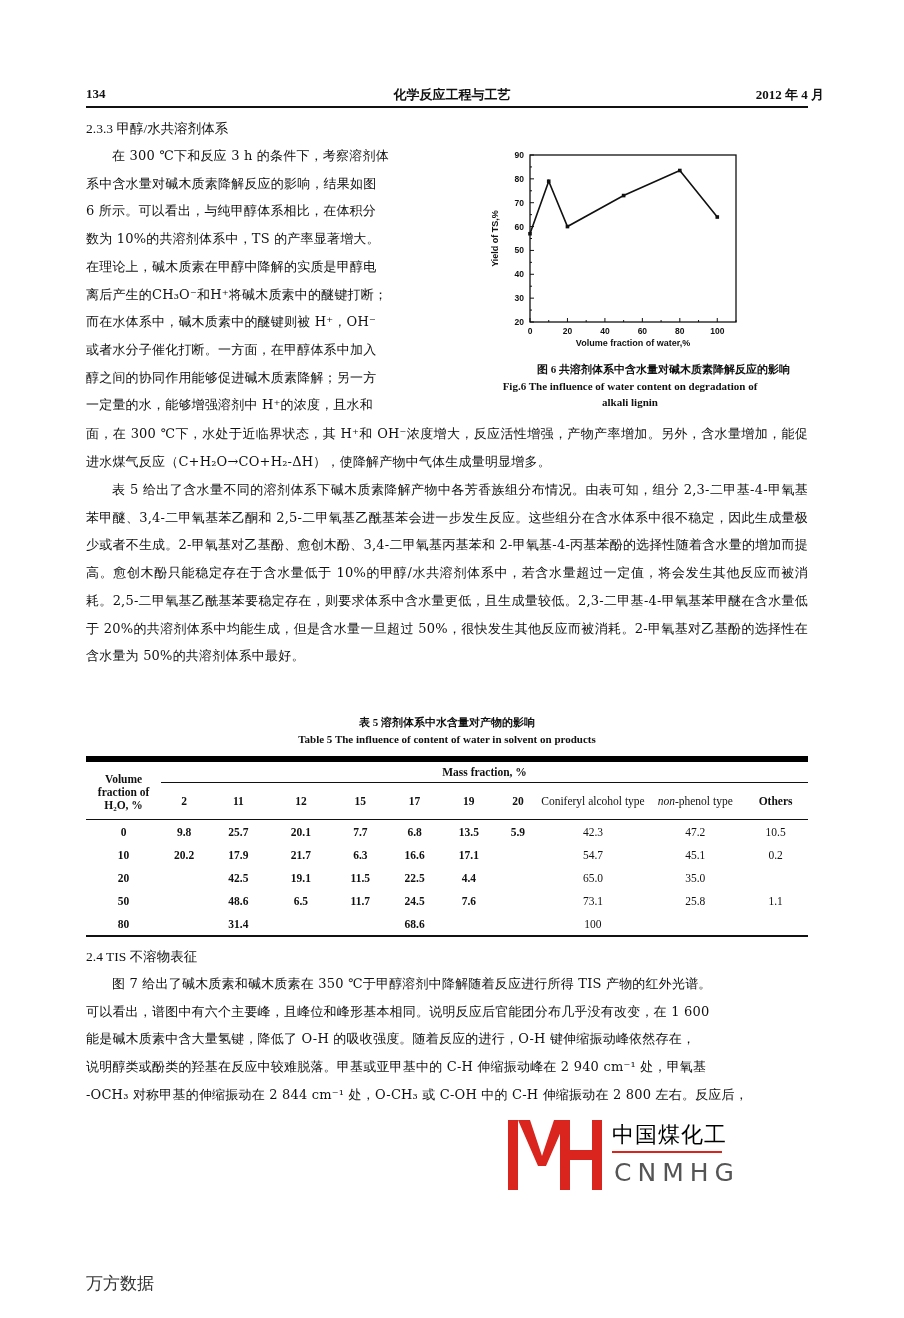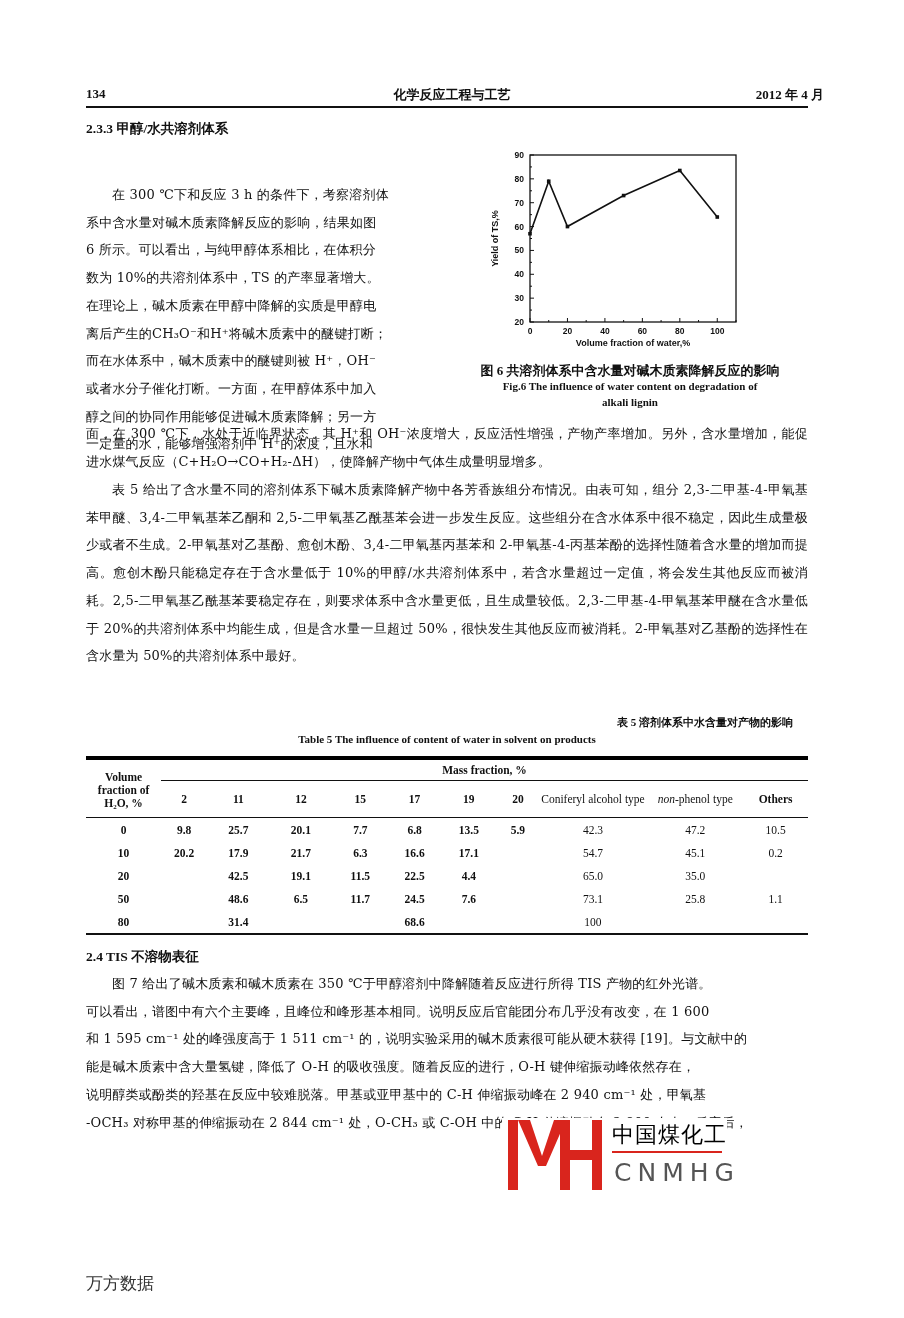--- a/index.html
+++ b/index.html
@@ -1,46 +1,46 @@
 <!DOCTYPE html>
 <html><head>
 <meta charset="utf-8">
 <style>
   html, body { margin:0; padding:0; background:#fff; }
   body { width:904px; height:1318px; position:relative; overflow:hidden;
          font-family:"DejaVu Serif","Liberation Serif",serif; color:#111; }
   .abs { position:absolute; }
   .hdr { top:86px; font-size:13px; font-weight:bold; font-family:"Liberation Serif","DejaVu Serif",serif; }
   .rule1 { left:86px; width:722px; top:106px; height:0; border-top:2px solid #111; }
-  .sec { font-size:13.5px; font-weight:bold; font-family:"Liberation Serif","DejaVu Serif",serif;text-align:center; }
+  .sec { font-size:13.5px; font-weight:normal; font-family:"Liberation Serif","DejaVu Serif",serif;text-align:center; }
   .para { font-size:13px; line-height:27.7px; letter-spacing:0.2px; font-family:"DejaVu Serif","Liberation Serif",serif; }
   .wide { left:86px; width:722px; text-align:justify; }
   .narrow { left:86px; width:390px; text-align:justify; }
   .indent { text-indent:2em; }
   .cap { font-size:11px; text-align:center; font-weight:bold; font-family:"Liberation Serif","DejaVu Serif",serif; }
   table.t5 { border-collapse:collapse; font-family:"Liberation Serif","DejaVu Serif",serif; font-size:11.5px; }
   table.t5 td, table.t5 th { text-align:center; padding:0; font-weight:bold; }
-  .t-top { border-top:4px solid #000000; }
+  .t-top { border-top:6px solid #000000; }
   .t-bot { border-bottom:2px solid #111; }
   .t-mid { border-bottom:1px solid #111; }
   .watermark-text { font-family:"DejaVu Sans","Liberation Sans",sans-serif; }
   .footer { left:86px; top:1272px; font-size:17px; color:#333; font-family:"DejaVu Sans","Liberation Sans",sans-serif; }
   svg text { font-family:"Liberation Sans","DejaVu Sans",sans-serif; font-weight:bold; }
 </style>
 </head>
 <body>
 
 <div class="abs hdr" style="left:86px;">134</div>
 <div class="abs hdr" style="left:0; width:904px; text-align:center;">化学反应工程与工艺</div>
 <div class="abs hdr" style="right:80px;">2012 年 4 月</div>
 <div class="abs rule1"></div>
 
 <div class="abs sec" style="left:86px; top:120px;">2.3.3 甲醇/水共溶剂体系</div>
 
-<div class="abs para narrow" style="top:142px;margin-top:39px;">
+<div class="abs para narrow" style="top:142px;">
   <div class="indent">在 300 ℃下和反应 3 h 的条件下，考察溶剂体</div>
   <div>系中含水量对碱木质素降解反应的影响，结果如图</div>
   <div>6 所示。可以看出，与纯甲醇体系相比，在体积分</div>
   <div>数为 10%的共溶剂体系中，TS 的产率显著增大。</div>
   <div>在理论上，碱木质素在甲醇中降解的实质是甲醇电</div>
   <div>离后产生的CH₃O⁻和H⁺将碱木质素中的醚键打断；</div>
   <div>而在水体系中，碱木质素中的醚键则被 H⁺，OH⁻</div>
   <div>或者水分子催化打断。一方面，在甲醇体系中加入</div>
   <div>醇之间的协同作用能够促进碱木质素降解；另一方</div>
   <div>一定量的水，能够增强溶剂中 H⁺的浓度，且水和</div>
@@ -95,28 +95,28 @@
       <polyline points="60,93.72857142857143 78.72727272727272,41.24285714285713 97.45454545454545,86.57142857142858 153.63636363636363,55.557142857142864 209.8181818181818,30.507142857142867 247.27272727272728,77.02857142857142" fill="none" stroke="#111" stroke-width="1.6"></polyline>
       <rect x="58.2" y="91.92857142857143" width="3.6" height="3.6" fill="#111"></rect>
       <rect x="76.92727272727272" y="39.442857142857136" width="3.6" height="3.6" fill="#111"></rect>
       <rect x="95.65454545454546" y="84.77142857142859" width="3.6" height="3.6" fill="#111"></rect>
       <rect x="151.83636363636361" y="53.75714285714287" width="3.6" height="3.6" fill="#111"></rect>
       <rect x="208.0181818181818" y="28.707142857142866" width="3.6" height="3.6" fill="#111"></rect>
       <rect x="245.47272727272727" y="75.22857142857143" width="3.6" height="3.6" fill="#111"></rect>
     </g>
 </svg>
 
-<div class="abs cap" style="left:470px; width:320px; top:362px; font-size:13px;">图 6  共溶剂体系中含水量对碱木质素降解反应的影响</div>
+<div class="abs cap" style="left:470px; width:320px; top:362px; font-size:11px;text-align:right;">图 6  共溶剂体系中含水量对碱木质素降解反应的影响</div>
 <div class="abs cap" style="left:470px; width:320px; top:380px; font-size:11px;">Fig.6 The influence of water content on degradation of</div>
 <div class="abs cap" style="left:470px; width:320px; top:396px; font-size:11px;">alkali lignin</div>
 
 <div class="abs para wide" style="top:420px;">面，在 300 ℃下，水处于近临界状态，其 H⁺和 OH⁻浓度增大，反应活性增强，产物产率增加。另外，含水量增加，能促进水煤气反应（C+H₂O→CO+H₂-ΔH），使降解产物中气体生成量明显增多。</div>
 <div class="abs para wide indent" style="top:476px;">表 5 给出了含水量不同的溶剂体系下碱木质素降解产物中各芳香族组分布情况。由表可知，组分 2,3-二甲基-4-甲氧基苯甲醚、3,4-二甲氧基苯乙酮和 2,5-二甲氧基乙酰基苯会进一步发生反应。这些组分在含水体系中很不稳定，因此生成量极少或者不生成。2-甲氧基对乙基酚、愈创木酚、3,4-二甲氧基丙基苯和 2-甲氧基-4-丙基苯酚的选择性随着含水量的增加而提高。愈创木酚只能稳定存在于含水量低于 10%的甲醇/水共溶剂体系中，若含水量超过一定值，将会发生其他反应而被消耗。2,5-二甲氧基乙酰基苯要稳定存在，则要求体系中含水量更低，且生成量较低。2,3-二甲基-4-甲氧基苯甲醚在含水量低于 20%的共溶剂体系中均能生成，但是含水量一旦超过 50%，很快发生其他反应而被消耗。2-甲氧基对乙基酚的选择性在含水量为 50%的共溶剂体系中最好。</div>
 
-<div class="abs cap" style="left:71px; width:722px; top:715px; font-size:11px;text-align:right;">表 5  溶剂体系中水含量对产物的影响</div>
+<div class="abs cap" style="left:86px; width:722px; top:715px; font-size:11px;">表 5  溶剂体系中水含量对产物的影响</div>
 <div class="abs cap" style="left:86px; width:722px; top:733px; font-size:11px;">Table 5 The influence of content of water in solvent on products</div>
 
 <table class="abs t5" style="left:86px; top:756px; width:722px;">
   <colgroup>
     <col style="width:72px">
       <col style="width:44px">
       <col style="width:60px">
       <col style="width:60px">
       <col style="width:54px">
     <col style="width:50px">
@@ -210,21 +210,20 @@
         <td style="font-weight: normal;"></td>
         <td style="font-weight: normal;"></td>
       </tr>
     </tbody>
 </table>
 
 <div class="abs sec" style="left:86px; top:948px;">2.4 TIS 不溶物表征</div>
 <div class="abs para wide" style="top:970px;">
   <div class="indent">图 7 给出了碱木质素和碱木质素在 350 ℃于甲醇溶剂中降解随着反应进行所得 TIS 产物的红外光谱。</div>
   <div>可以看出，谱图中有六个主要峰，且峰位和峰形基本相同。说明反应后官能团分布几乎没有改变，在 1 600</div>
-  <div>和 1 595 cm⁻¹ 处的峰强度高于 1 511 cm⁻¹ 的，说明实验采用的碱木质素很可能从硬木获得 [19]。与文献中的</div>
   <div>能是碱木质素中含大量氢键，降低了 O-H 的吸收强度。随着反应的进行，O-H 键伸缩振动峰依然存在，</div>
   <div>说明醇类或酚类的羟基在反应中较难脱落。甲基或亚甲基中的 C-H 伸缩振动峰在 2 940 cm⁻¹ 处，甲氧基</div>
   <div>-OCH₃ 对称甲基的伸缩振动在 2 844 cm⁻¹ 处，O-CH₃ 或 C-OH 中的 C-H 伸缩振动在 2 800 左右。反应后，</div>
 </div>
 
 <div class="abs" style="left:502px; top:1118px; width:225px; height:72px; background:#fff;">
   <svg width="100" height="70" style="position:absolute; left:6px; top:2px;">
     <g fill="#d9251d">
       <rect x="0" y="0" width="10" height="70"></rect>
       <polygon points="10,0 22,0 34,36 46,0 58,0 38,46 30,46"></polygon>

